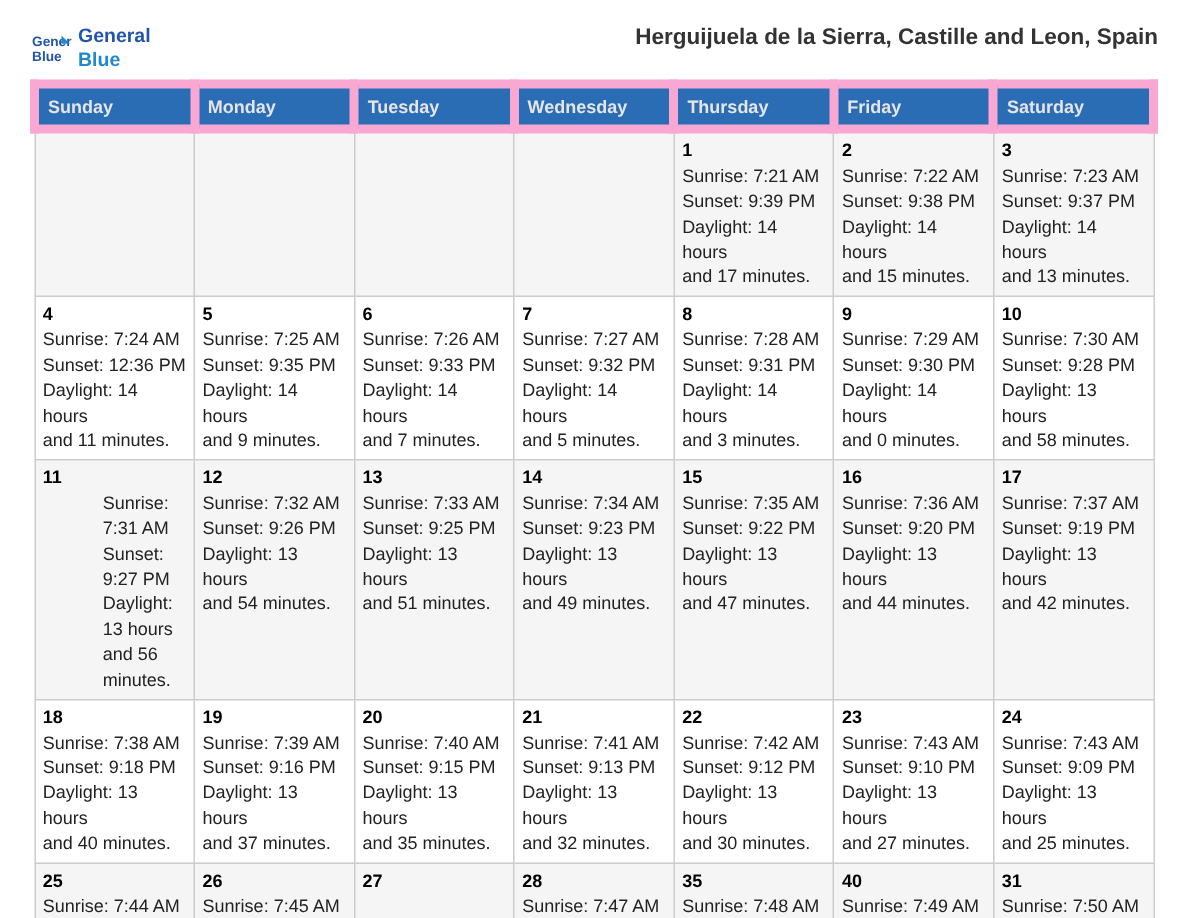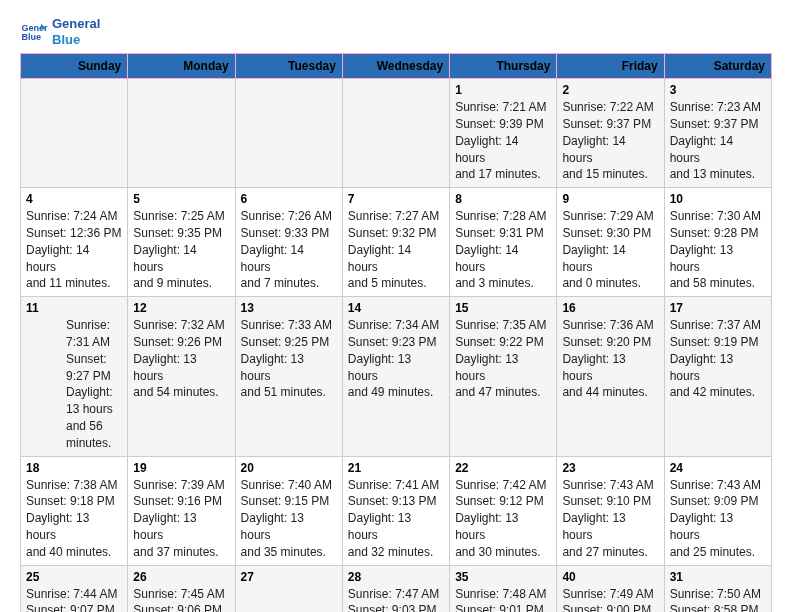--- a/index.html
+++ b/index.html
@@ -38,25 +38,25 @@
       color: #333;
       font-weight: bold;
     }
     .calendar-table {
       width: 100%;
       border-collapse: collapse;
       font-size: 10.5px;
     }
     .calendar-table th {
       background: #2a6db5;
-      color: #000000;
-      text-align: right;
+      color: #e5e5e5;
+      text-align: left;
       padding: 5px 6px;
       font-size: 12px;
-      border: 1px solid #f9a8d4;
+      border: 6px solid #f9a8d4;
     }
     .calendar-table td {
       border: 1px solid #ccc;
       vertical-align: top;
       padding: 4px 5px;
       height: 82px;
       width: calc(100% / 7);
       background: #fff;
     }
     .calendar-table tr:nth-child(odd) td {
@@ -89,20 +89,21 @@
       <text x="2" y="18" font-size="13" font-weight="bold" fill="#2255aa">General</text>
       <text x="2" y="32" font-size="13" font-weight="bold" fill="#2255aa">Blue</text>
       <polygon points="30,8 38,16 30,16" fill="#2288cc"></polygon>
     </svg>
     <div>
       <div style="font-size:13px;font-weight:bold;color:#2255aa;line-height:1.2;">General</div>
       <div style="font-size:13px;font-weight:bold;color:#2288cc;line-height:1.2;">Blue</div>
     </div>
   </div>
   <div class="title-area">
+    <div class="subtitle">Herguijuela de la Sierra, Castille and Leon, Spain</div>
   </div>
 </div>
 
 <table class="calendar-table">
   <thead>
     <tr>
     <th>Sunday</th>
         <th>Monday</th>
         <th>Tuesday</th>
         <th>Wednesday</th>
@@ -120,21 +121,21 @@
         <td>
           <span class="day-number">1</span>
           <div class="day-info" style="white-space: pre-line;">Sunrise: 7:21 AM
 Sunset: 9:39 PM
 Daylight: 14 hours
 and 17 minutes.</div>
         </td>
         <td>
           <span class="day-number">2</span>
           <div class="day-info" style="white-space: pre-line;">Sunrise: 7:22 AM
-Sunset: 9:37 PM
+Sunset: 9:38 PM
 Daylight: 14 hours
 and 15 minutes.</div>
         </td>
         <td>
           <span class="day-number">3</span>
           <div class="day-info" style="white-space: pre-line;">Sunrise: 7:23 AM
 Sunset: 9:37 PM
 Daylight: 14 hours
 and 13 minutes.</div>
         </td>

